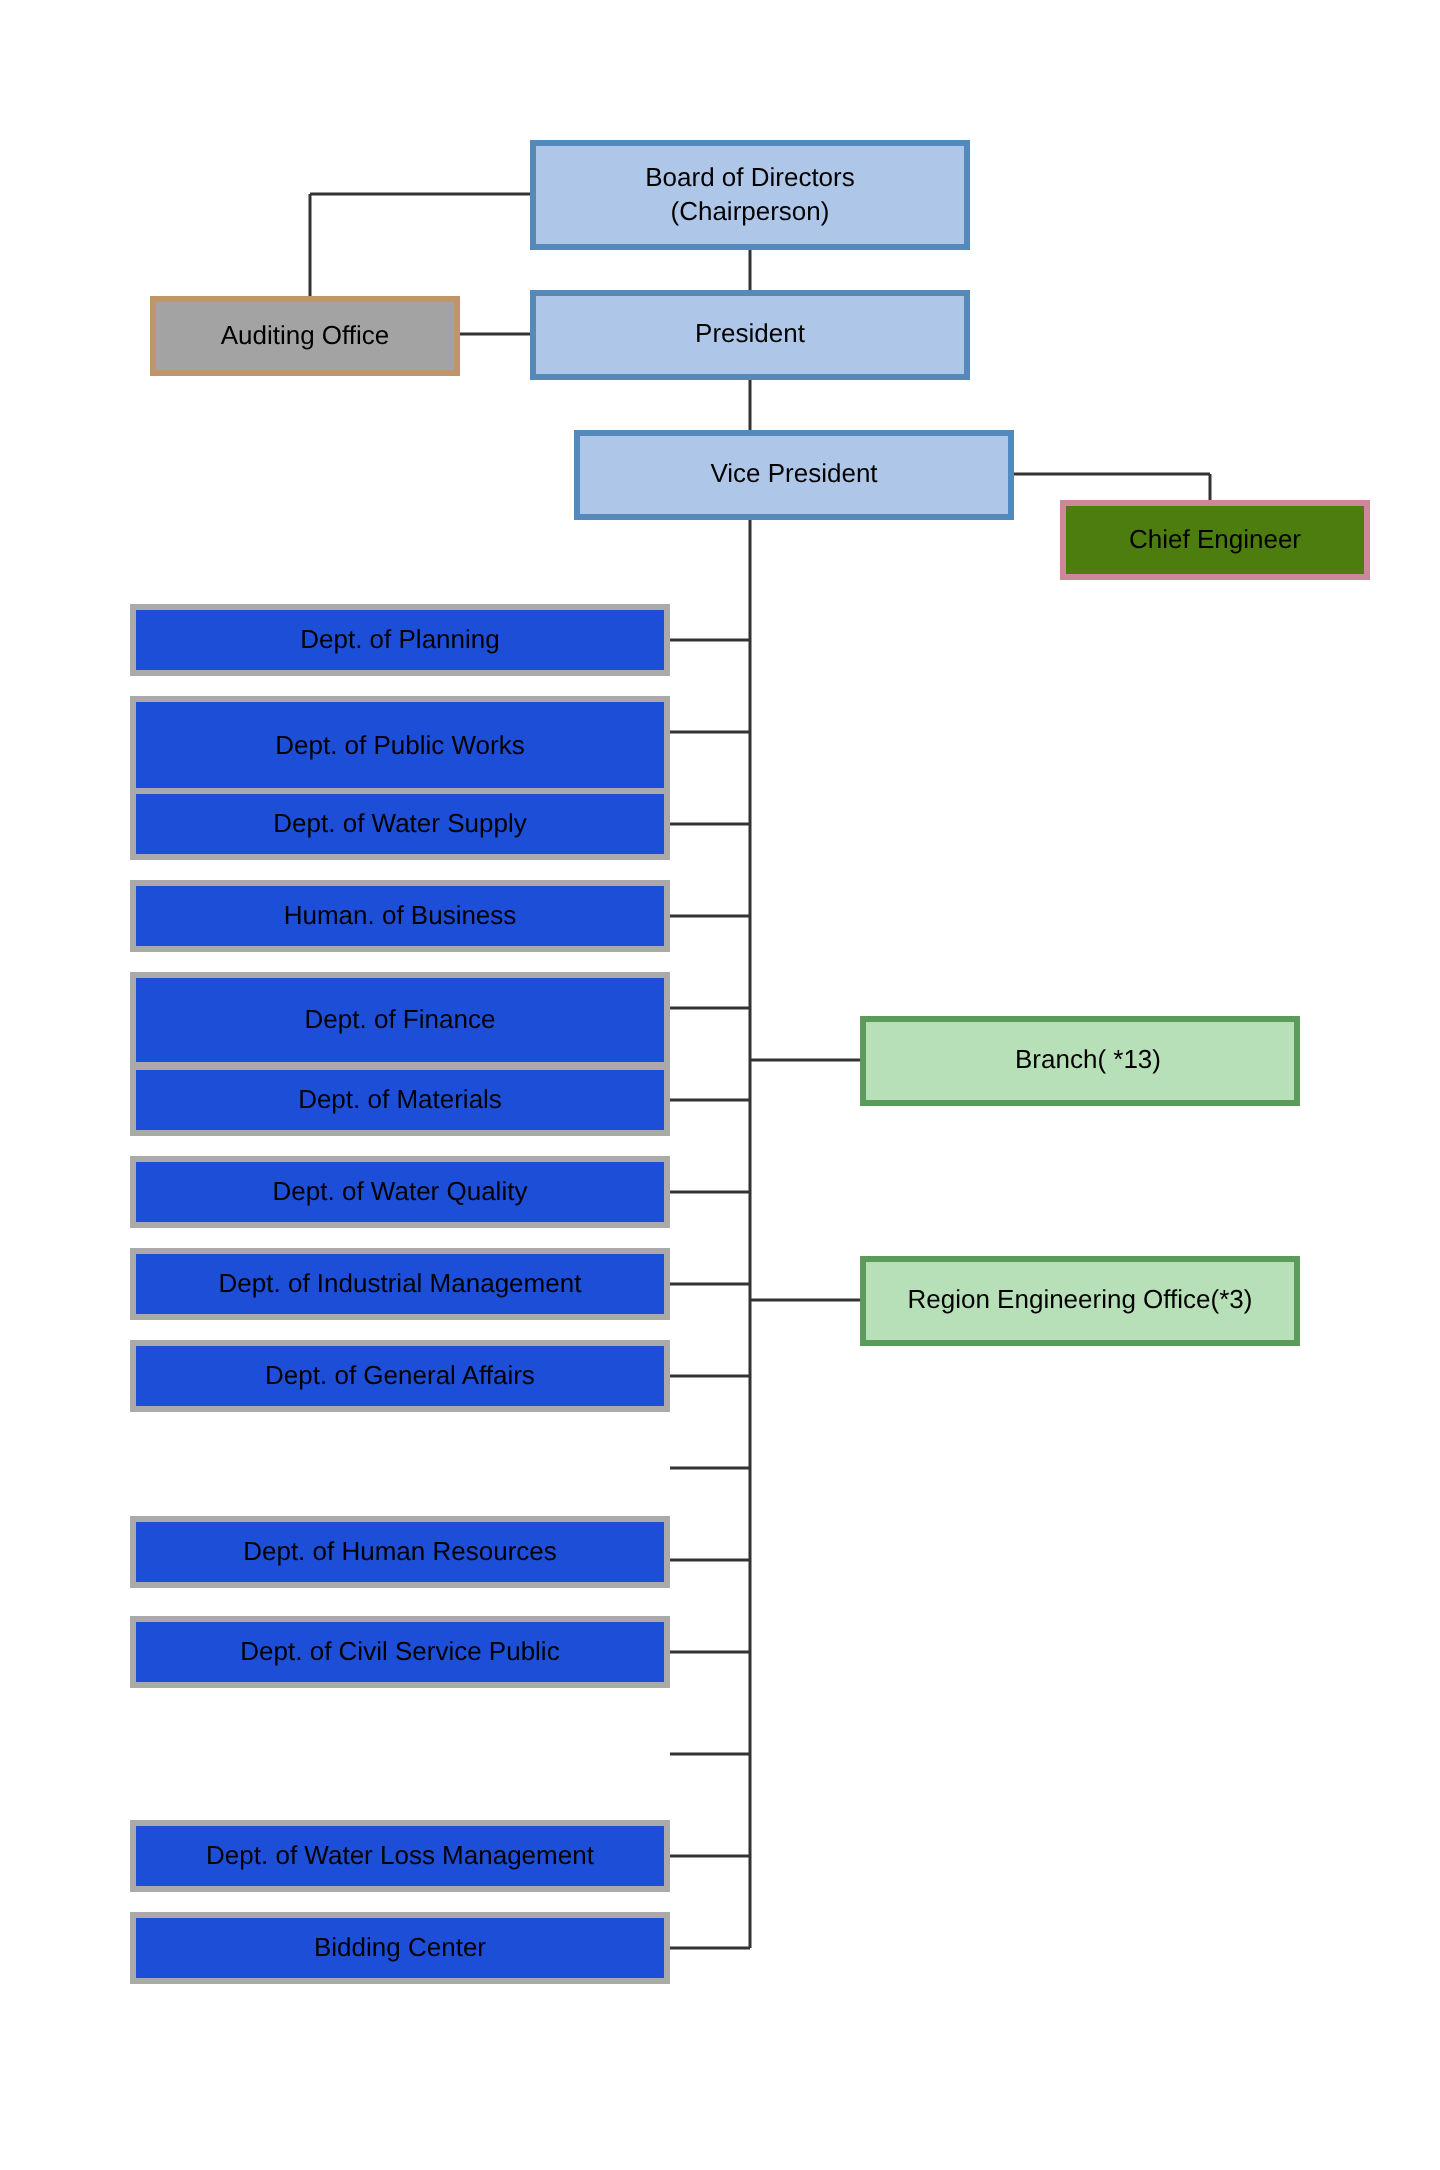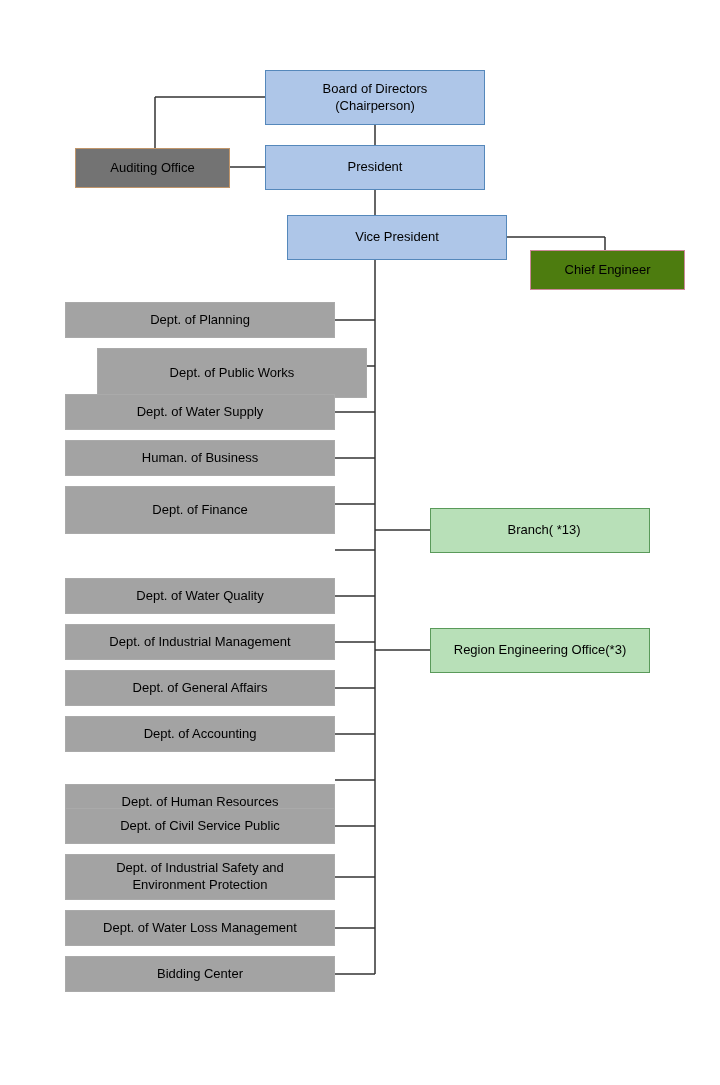--- a/index.html
+++ b/index.html
@@ -16,38 +16,38 @@
       position: relative;
       width: 720px;
       height: 1085px;
     }
     .box {
       position: absolute;
       display: flex;
       align-items: center;
       justify-content: center;
       text-align: center;
-      border: 1px solid #ef4444;
+      border: 3px solid #ef4444;
       padding: 4px 8px;
       line-height: 1.3;
     }
     .box-blue {
       background: #aec6e8;
       border-color: #5588bb;
     }
     .box-peach {
-      background: #737373;
+      background: #a3a3a3;
       border-color: #c0956a;
     }
     .box-pink {
       background: #4d7c0f;
       border-color: #cc8899;
     }
     .box-yellow {
-      background: #a3a3a3;
+      background: #1d4ed8;
       border-color: #aaa;
     }
     .box-green {
       background: #b8e0b8;
       border-color: #5a9a5a;
     }
     svg.lines {
       position: absolute;
       top: 0; left: 0;
       width: 720px;
@@ -136,65 +136,61 @@
   </div>
 
   <div class="box box-pink" style="left:530px;top:250px;width:155px;height:40px;">
     <span>Chief Engineer</span>
   </div>
 
   <div class="box box-yellow" style="left:65px;top:302px;width:270px;height:36px;">
     <span>Dept. of Planning</span>
   </div>
 
-  <div class="box box-yellow" style="left:65px;top:348px;width:270px;height:50px;margin-left:32px;">
+  <div class="box box-yellow" style="left:65px;top:348px;width:270px;height:50px;">
     <span>Dept. of Public Works</span>
   </div>
 
   <div class="box box-yellow" style="left:65px;top:394px;width:270px;height:36px;align-items:center;">
     <span>Dept. of Water Supply</span>
   </div>
 
   <div class="box box-yellow" style="left:65px;top:440px;width:270px;height:36px;">
     <span>Human. of Business</span>
   </div>
 
   <div class="box box-yellow" style="left:65px;top:486px;width:270px;height:48px;">
     <span>Dept. of Finance</span>
   </div>
 
+  <div class="box box-yellow" style="left:65px;top:532px;width:270px;height:36px;">
+    <span>Dept. of Materials</span>
+  </div>
 
   <div class="box box-yellow" style="left:65px;top:578px;width:270px;height:36px;">
     <span>Dept. of Water Quality</span>
   </div>
 
   <div class="box box-yellow" style="left:65px;top:624px;width:270px;height:36px;">
     <span>Dept. of Industrial Management</span>
   </div>
 
   <div class="box box-yellow" style="left:65px;top:670px;width:270px;height:36px;">
     <span>Dept. of General Affairs</span>
   </div>
 
-  <div class="box box-yellow" style="left:65px;top:716px;width:270px;height:36px;">
-    <span>Dept. of Accounting</span>
-  </div>
-
-  <div class="box box-yellow" style="left:65px;top:784px;width:270px;height:36px;">
+
+  <div class="box box-yellow" style="left:65px;top:758px;width:270px;height:36px;">
     <span>Dept. of Human Resources</span>
   </div>
 
   <div class="box box-yellow" style="left:65px;top:808px;width:270px;height:36px;">
     <span>Dept. of Civil Service Public</span>
   </div>
 
-  <div class="box box-yellow" style="left:65px;top:854px;width:270px;height:46px;">
-    <span style="white-space:pre-line;">Dept. of Industrial Safety and
-Environment Protection</span>
-  </div>
 
   <div class="box box-yellow" style="left:65px;top:910px;width:270px;height:36px;">
     <span>Dept. of Water Loss Management</span>
   </div>
 
   <div class="box box-yellow" style="left:65px;top:956px;width:270px;height:36px;">
     <span>Bidding Center</span>
   </div>
 
   <div class="box box-green" style="left:430px;top:508px;width:220px;height:45px;padding-left:16px;">

